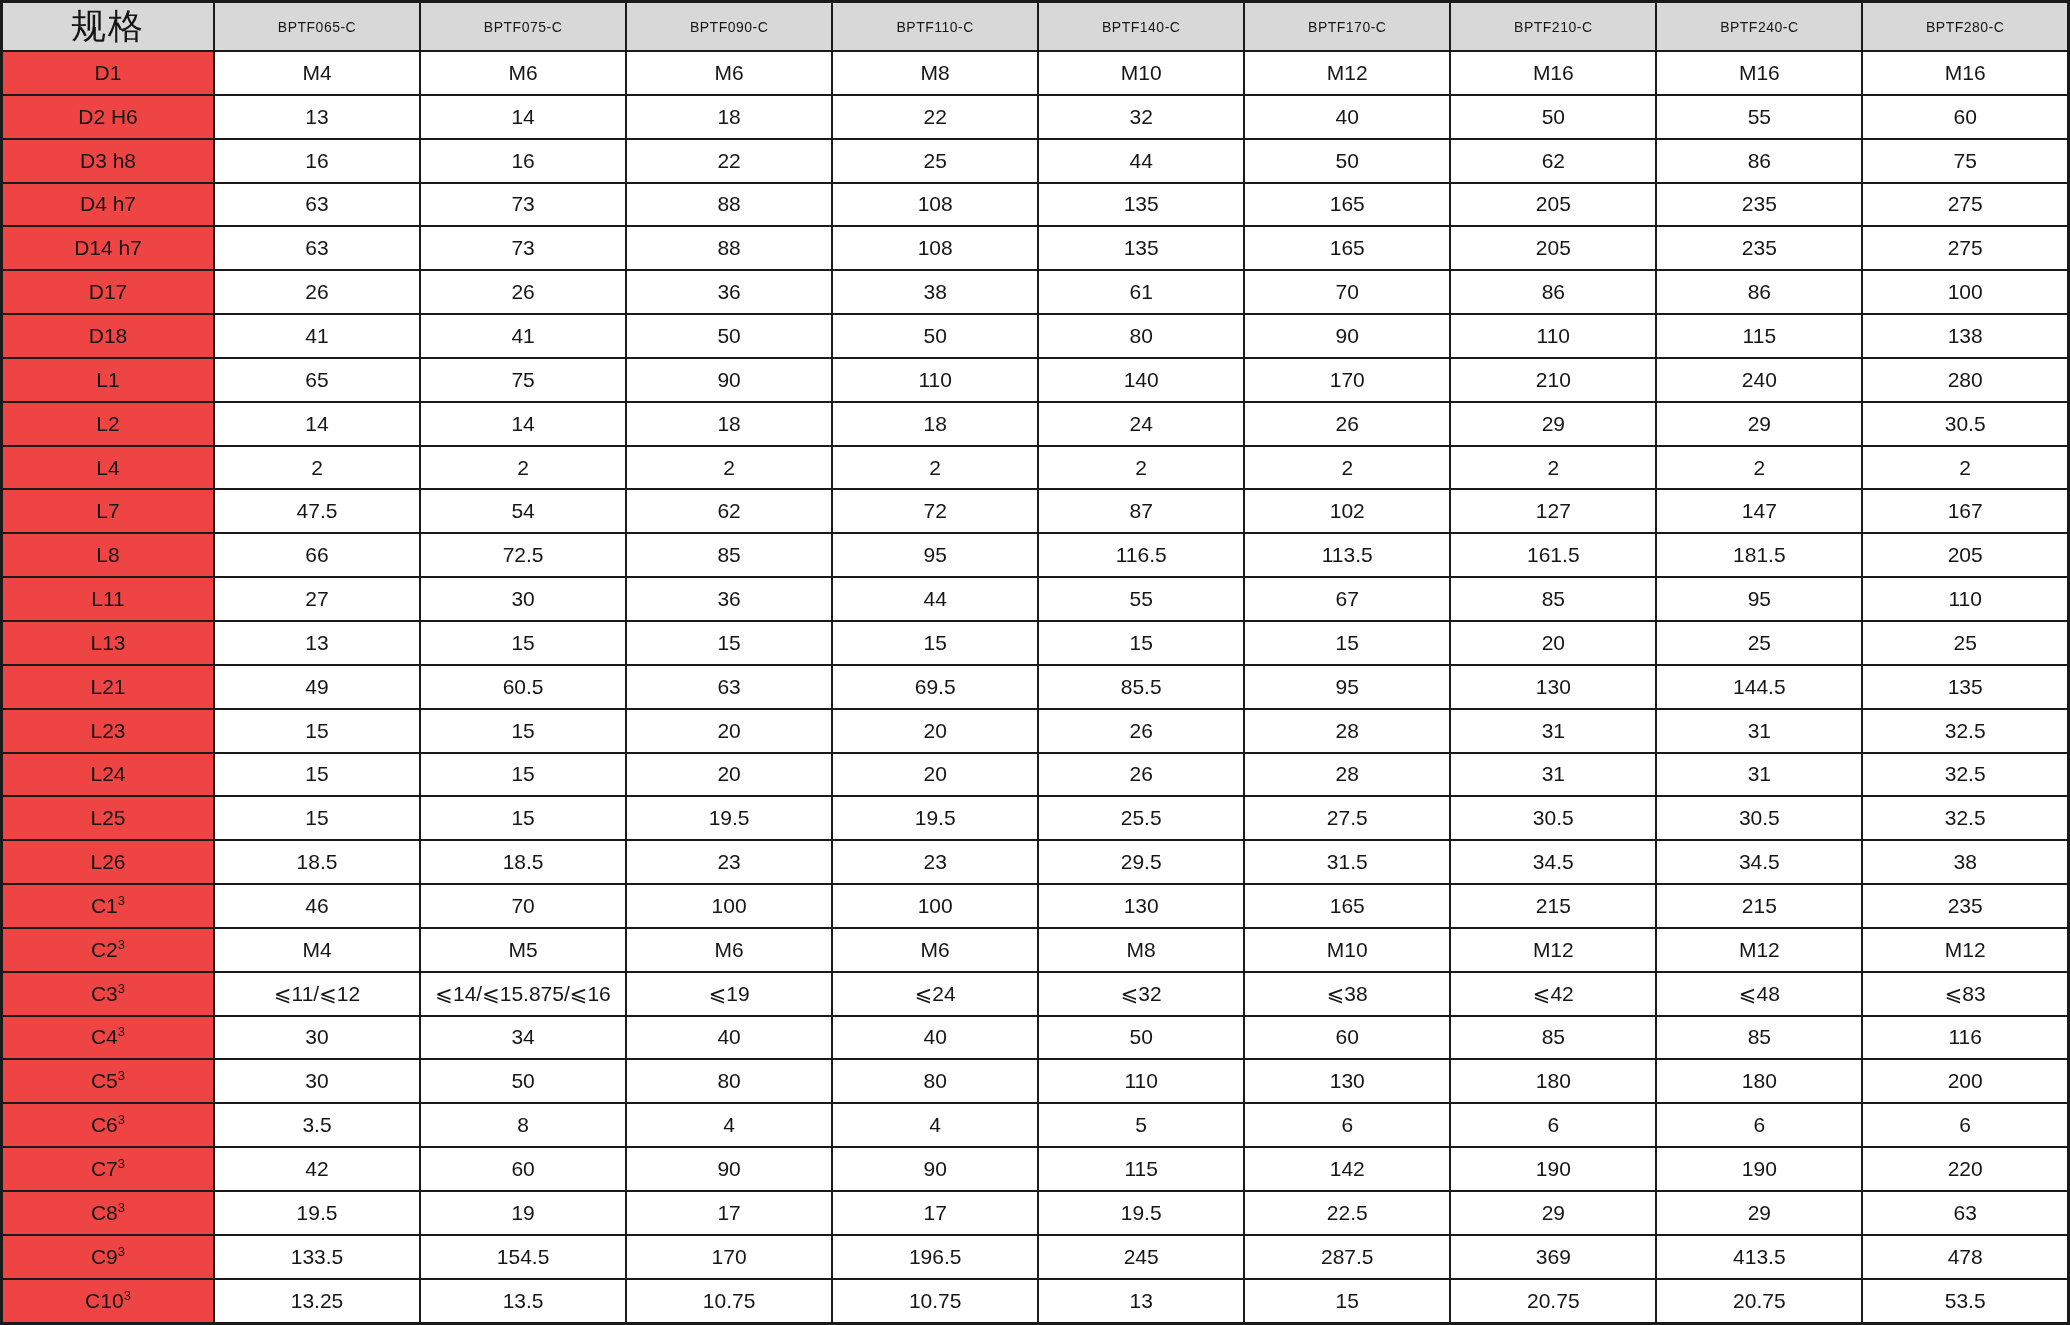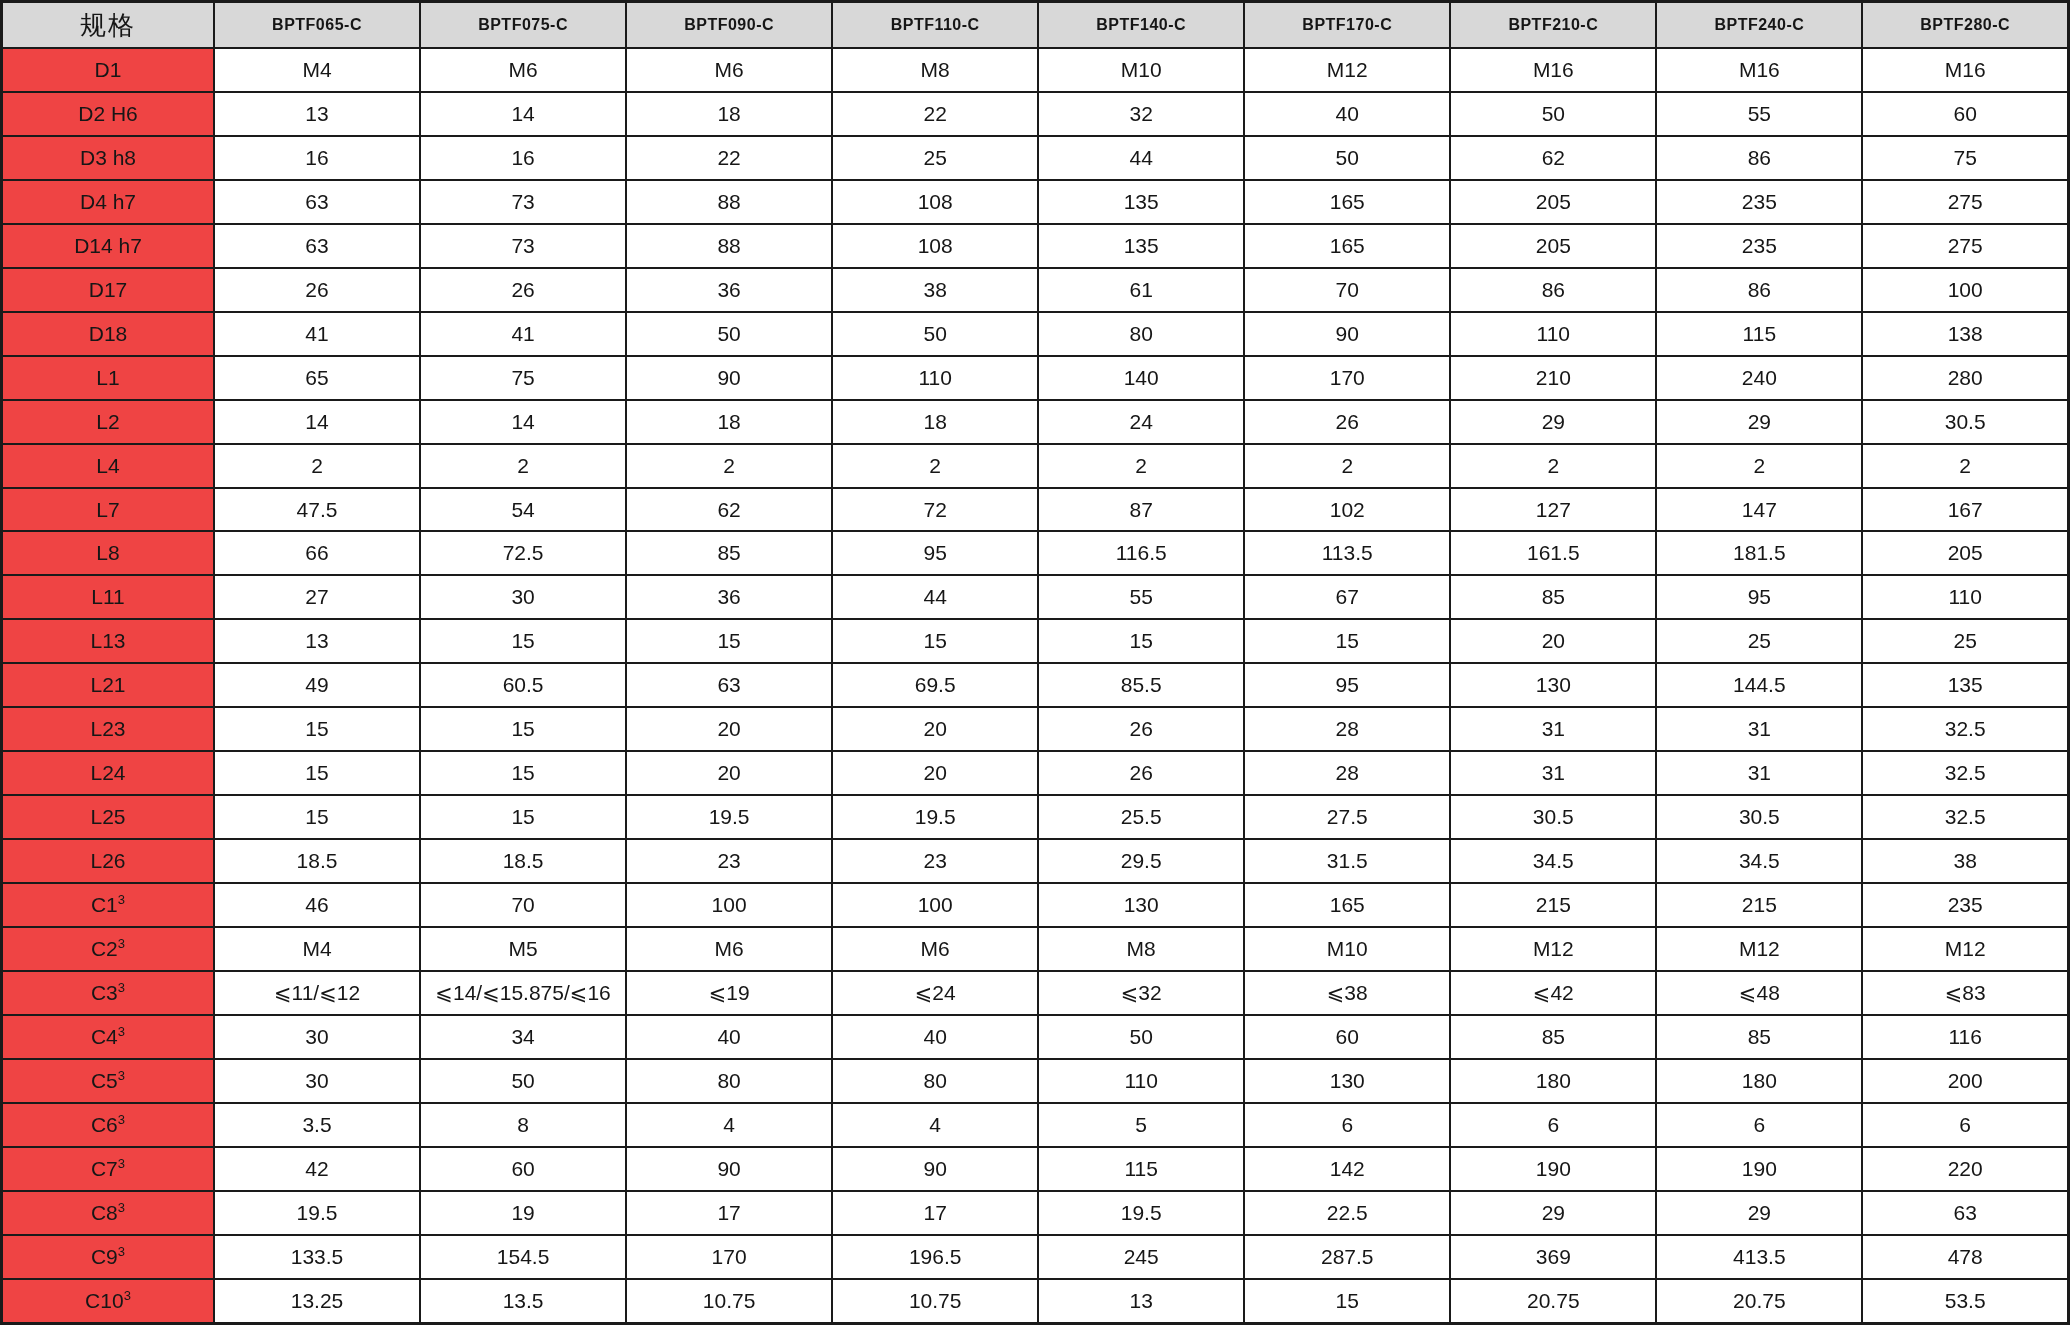--- a/index.html
+++ b/index.html
@@ -24,28 +24,28 @@
     overflow: hidden;
     white-space: nowrap;
   }
   
   .spec-table th.corner,
   .spec-table tbody th {
     width: 206px;
   }
   thead th {
     background: #d8d8d8;
-    font-weight: bold;
-    font-size: 16px;
+    font-weight: normal;
+    font-size: 14px;
     height: 44px;
     letter-spacing: 0.5px;
   }
   thead th.corner {
     font-weight: normal;
-    font-size: 26px;
+    font-size: 35px;
     letter-spacing: 2px;
   }
   tbody th {
     background: #ef4444;
     font-weight: normal;
     font-size: 21px;
   }
   tbody td {
     background: #ffffff;
     font-size: 21px;

